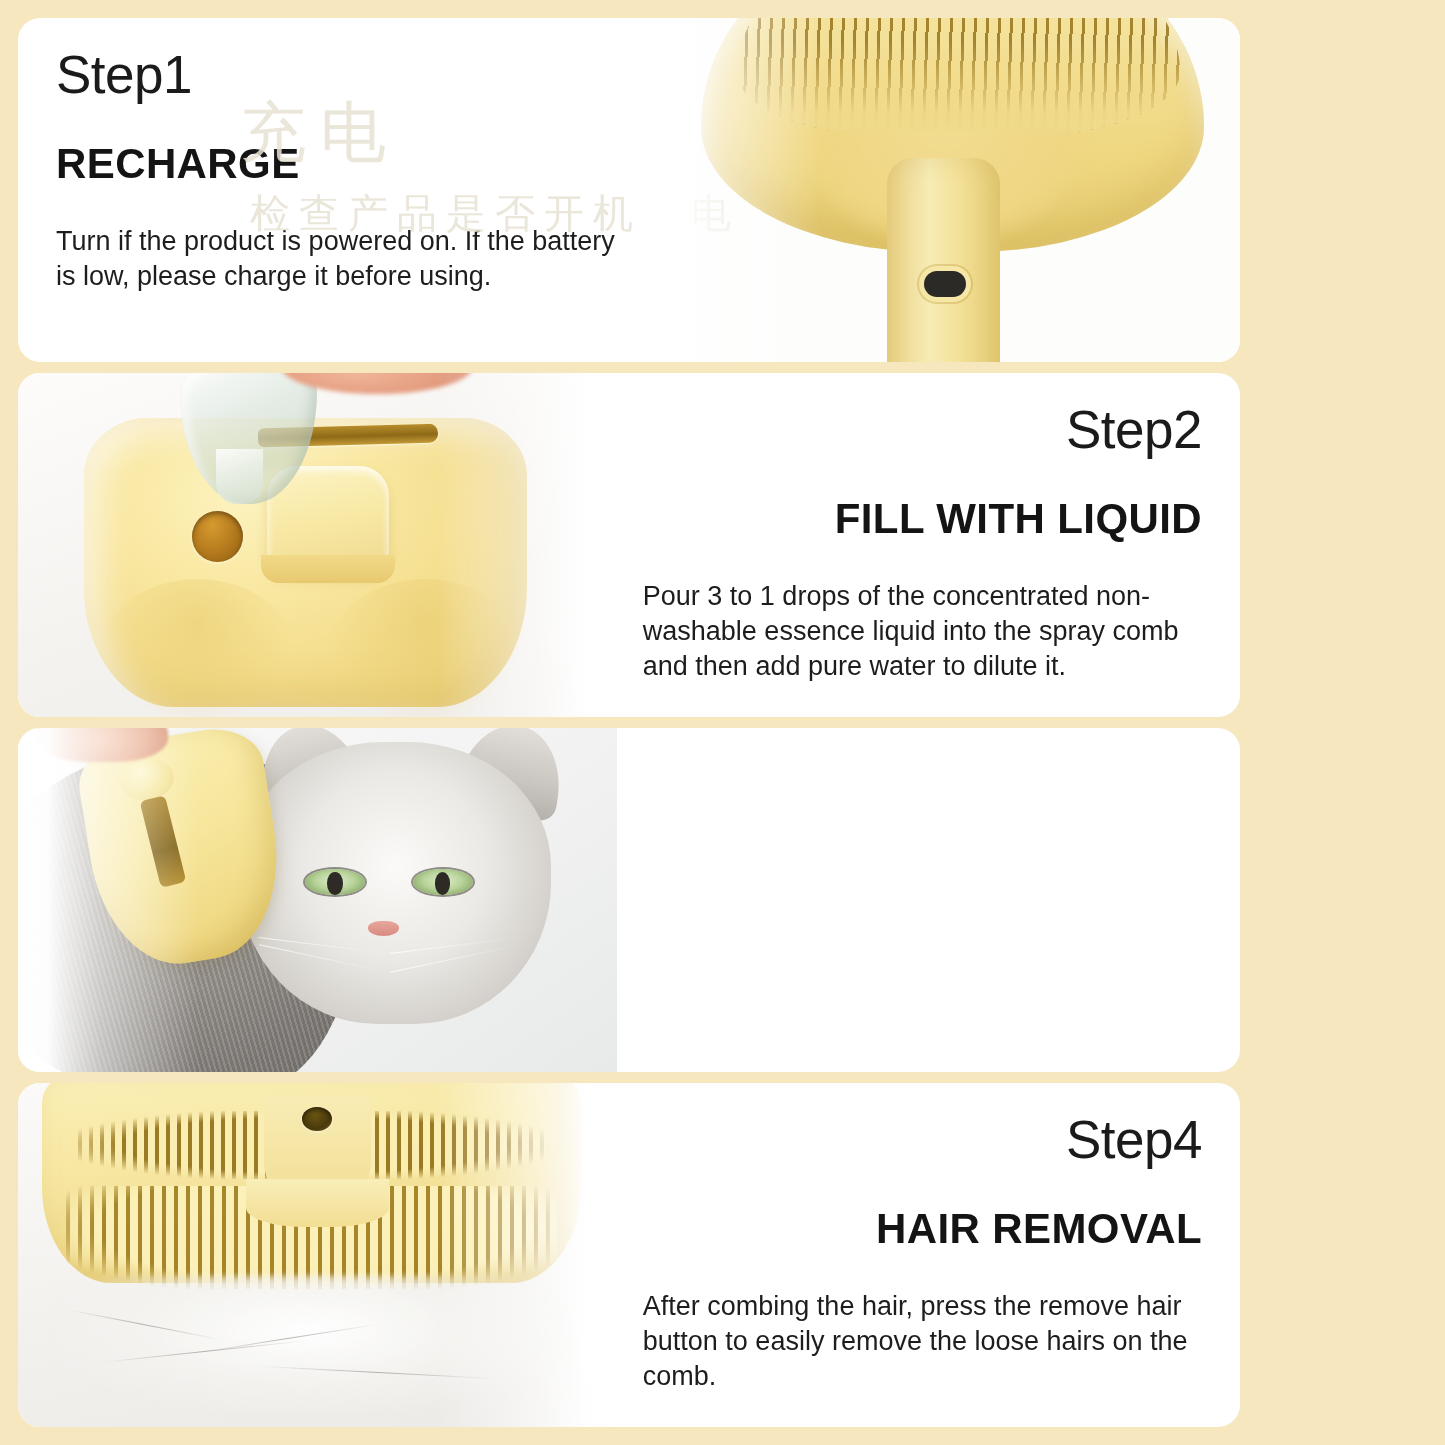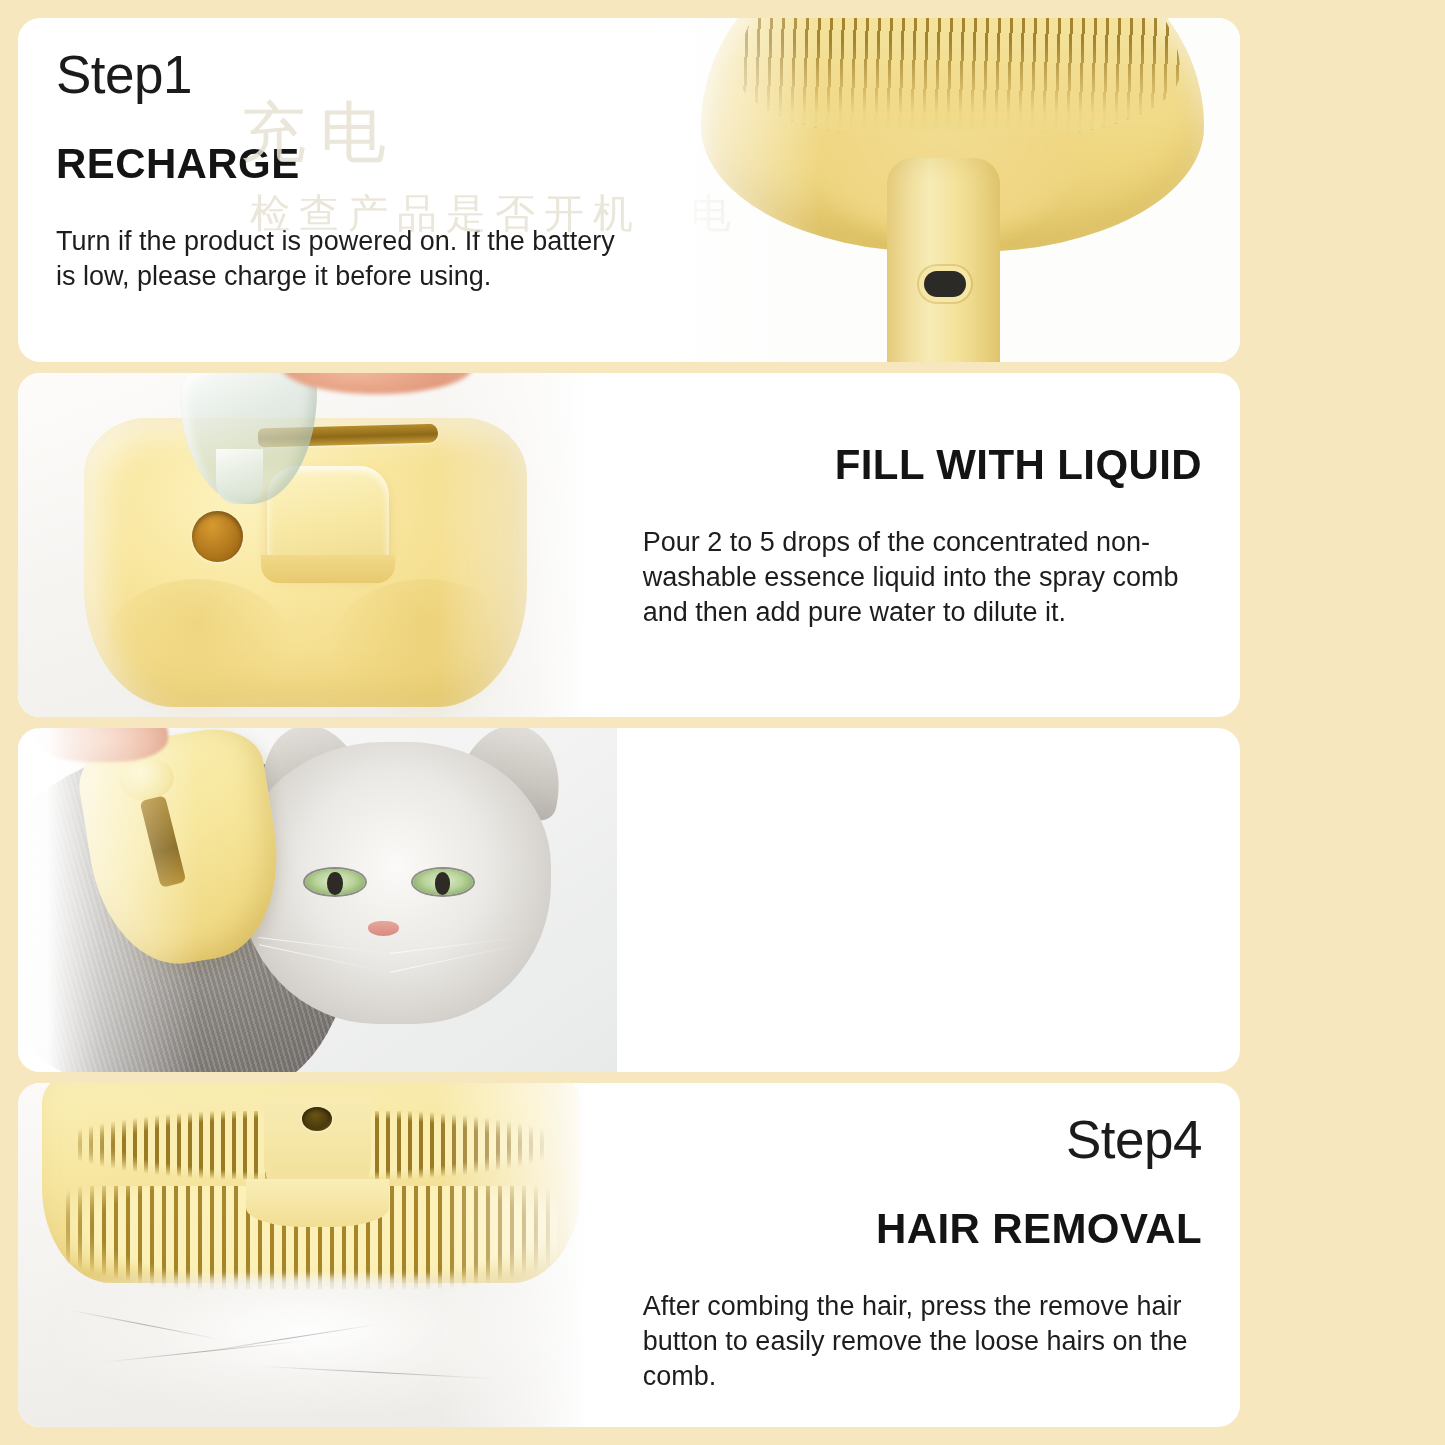--- a/index.html
+++ b/index.html
@@ -341,22 +341,23 @@
         <div class="p1neck"></div>
         <div class="p1port"></div>
 
       </div>
       <div class="feather"></div>
     </div>
   </section>
 
   <section class="panel rev">
     <div class="txt">
+      <div class="stepnum">Step2</div>
       <div class="headline">FILL WITH LIQUID</div>
-      <div class="body">Pour 2 to 5 drops of the concentrated non-washable essence liquid into the spray comb and then add pure water to dilute it.</div>
+      <div class="body">Pour 3 to 1 drops of the concentrated non-washable essence liquid into the spray comb and then add pure water to dilute it.</div>
     </div>
     <div class="pic">
       <div class="scene">
         <div class="p2bg"></div>
         <div class="p2body"></div>
         <div class="p2lobe"></div>
         <div class="p2lobe2 p2lobe"></div>
         <div class="p2slot"></div>
         <div class="p2btn"></div>
         <div class="p2btnlip"></div>

